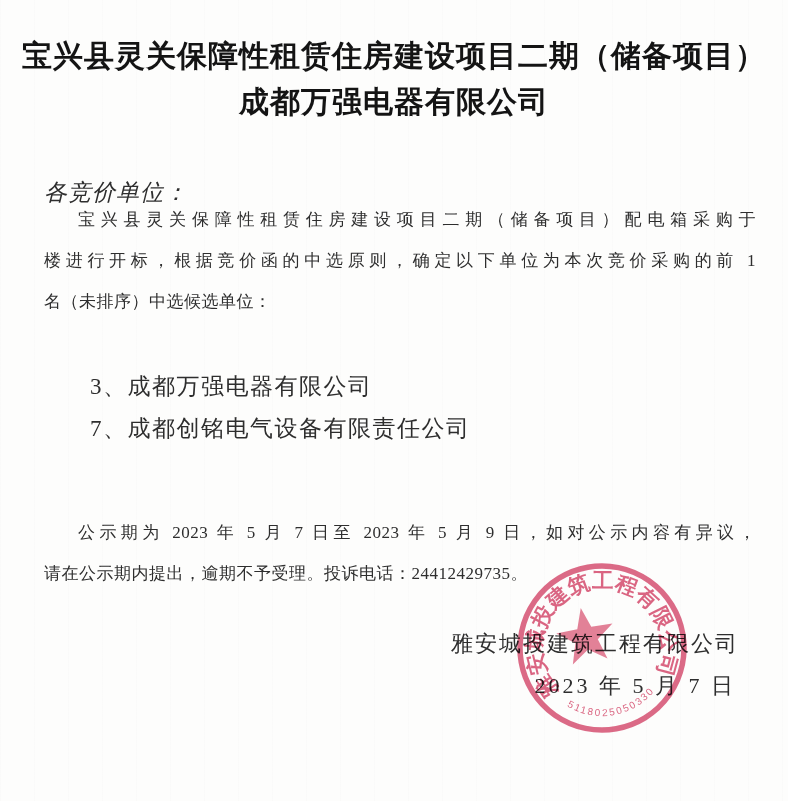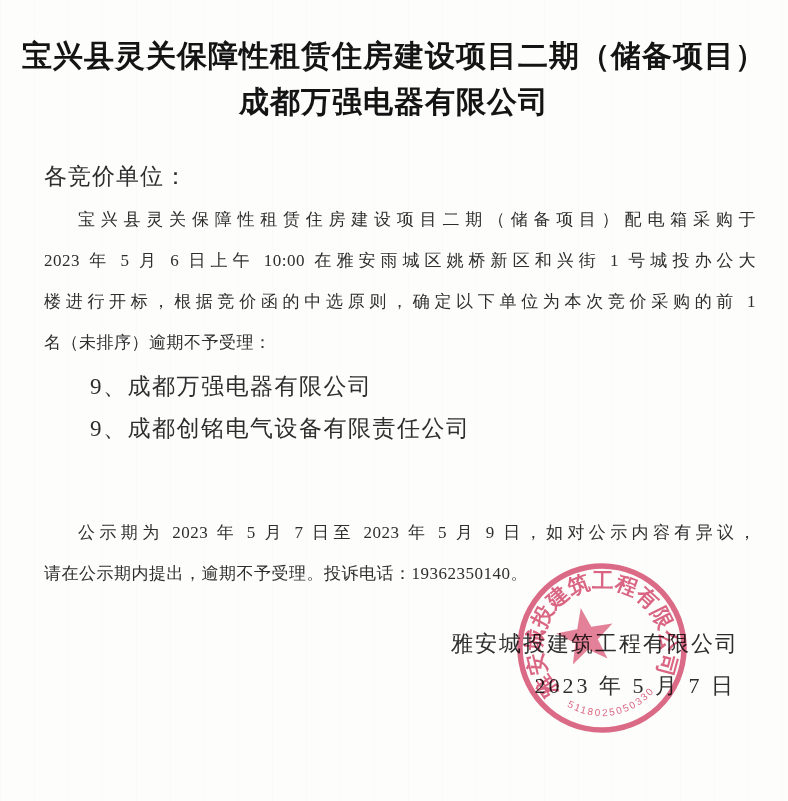--- a/index.html
+++ b/index.html
@@ -17,23 +17,24 @@
   .doc-title{
     position:absolute; top:33px; left:20px; right:20px;
     text-align:center;
     font-family:"Liberation Sans", sans-serif;
     font-weight:700;
     font-size:30px; line-height:46px;
     color:#141414;
     letter-spacing:1px;
   }
   .salutation{
-    position:absolute; top:156px; left:44px;
+    position:absolute; top:172px; left:44px;
     font-size:23px; line-height:41px;
     letter-spacing:1px;
+    font-style:italic;
   }
   .para{
     position:absolute; left:44px; width:712px;
   }
   .para1{ top:199px; }
   .para2{ top:492px;margin-top:20px; }
   .doc-line{
     font-size:17px; line-height:41px; height:41px;
     text-align:justify;
     letter-spacing:0.5px;
@@ -76,33 +77,32 @@
 
   <div class="doc-title">
     <div>宝兴县灵关保障性租赁住房建设项目二期（储备项目）</div>
     <div>成都万强电器有限公司</div>
   </div>
 
   <div class="salutation">各竞价单位：</div>
 
   <div class="para para1">
     <div class="doc-line jl indent">宝兴县灵关保障性租赁住房建设项目二期（储备项目）配电箱采购于</div>
-    <div class="doc-line jl">2023 年 5 月 6 日上午 10:00 在雅安雨城区姚桥新区和兴街 1 号城投办公大</div>
     <div class="doc-line jl">楼进行开标，根据竞价函的中选原则，确定以下单位为本次竞价采购的前 1</div>
-    <div class="doc-line">名（未排序）逾期不予受理：</div>
+    <div class="doc-line">名（未排序）中选候选单位：</div>
   </div>
 
   <div class="winners">
-    <div class="winner-item">9、成都万强电器有限公司</div>
-    <div class="winner-item">9、成都创铭电气设备有限责任公司</div>
+    <div class="winner-item">3、成都万强电器有限公司</div>
+    <div class="winner-item">7、成都创铭电气设备有限责任公司</div>
   </div>
 
   <div class="para para2">
     <div class="doc-line jl indent">公示期为 2023 年 5 月 7 日至 2023 年 5 月 9 日，如对公示内容有异议，</div>
-    <div class="doc-line">请在公示期内提出，逾期不予受理。投诉电话：19362350140。</div>
+    <div class="doc-line">请在公示期内提出，逾期不予受理。投诉电话：24412429735。</div>
   </div>
 
   <div class="sig-company">雅安城投建筑工程有限公司</div>
   <div class="sig-date">2023 年 5 月 7 日</div>
 
   <svg class="seal" viewBox="0 0 240 240" xmlns="http://www.w3.org/2000/svg" aria-hidden="true">
     <defs>
       <path id="sealArcTop" d="M 70.9 154.4 A 60 60 0 1 1 169.1 154.4" fill="none"></path>
       <path id="sealArcBottom" d="M 71.9 168.1 A 68 68 0 0 0 168.1 168.1" fill="none"></path>
     </defs>

